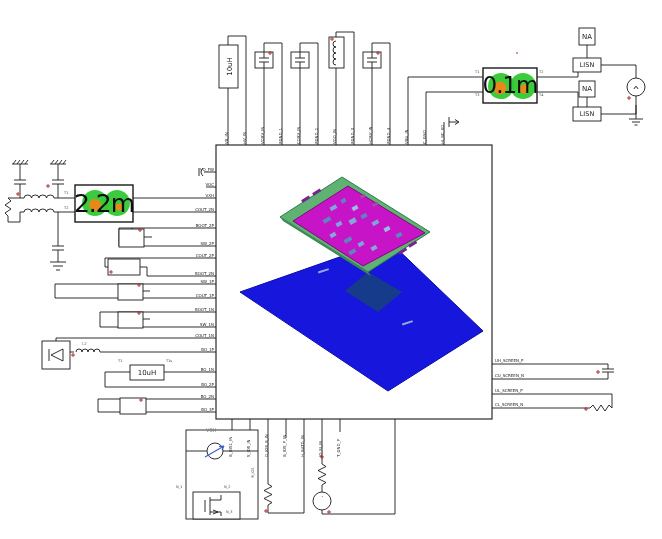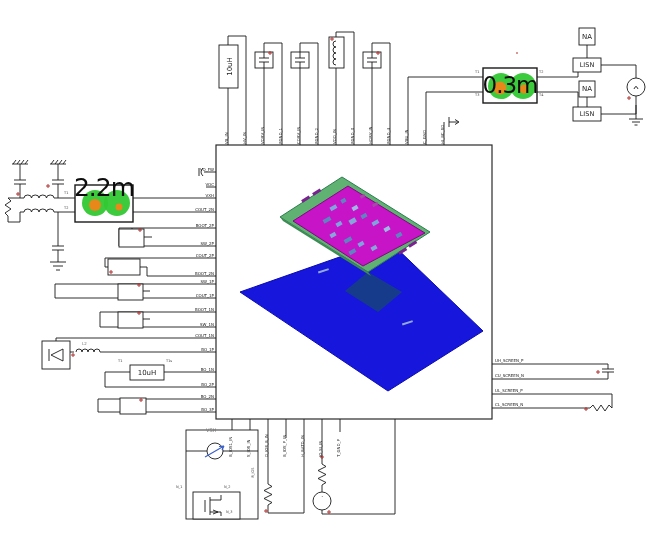--- a/index.html
+++ b/index.html
@@ -196,22 +196,22 @@
     <path d="M139,400 H143 M141,398 V402"></path>
     <path d="M596,372 H600 M598,370 V374"></path>
     <path d="M584,409 H588 M586,407 V411"></path>
     <path d="M627,98 H631 M629,96 V100"></path>
     <path d="M320,457 H324 M322,455 V459"></path>
     <path d="M327,512 H331 M329,510 V514"></path>
     <path d="M264,511 H268 M266,509 V513"></path>
   </g>
 </svg>
 
-<div class="bigval" style="left:75px;top:170px;width:58px;height:35px;">2.2m</div>
-<div class="bigval" style="left:483px;top:68px;width:54px;height:34px;font-size:23px;">0.3m</div>
+<div class="bigval" style="left:75px;top:186px;width:58px;height:35px;">2.2m</div>
+<div class="bigval" style="left:483px;top:68px;width:54px;height:34px;font-size:23px;">0.1m</div>
 
 <div class="boxtxt" style="left:212px;top:62px;width:34px;height:9px;font-size:7px;transform:rotate(-90deg);">10uH</div>
 <div class="boxtxt" style="left:131px;top:367px;width:32px;height:11px;font-size:7px;">10uH</div>
 <div class="boxtxt" style="left:579px;top:30px;width:16px;height:13px;font-size:7px;">NA</div>
 <div class="boxtxt" style="left:579px;top:83px;width:16px;height:12px;font-size:7px;">NA</div>
 <div class="boxtxt" style="left:573px;top:59px;width:28px;height:12px;font-size:6.5px;">LISN</div>
 <div class="boxtxt" style="left:573px;top:108px;width:28px;height:12px;font-size:6.5px;">LISN</div>
 <div class="lbl gray" style="left:206px;top:428px;font-size:5px;">VSH</div>
 <div class="lbl gray" style="left:82px;top:341px;">L2</div>
 <div class="lbl tiny" style="left:64px;top:191px;">T1</div>

